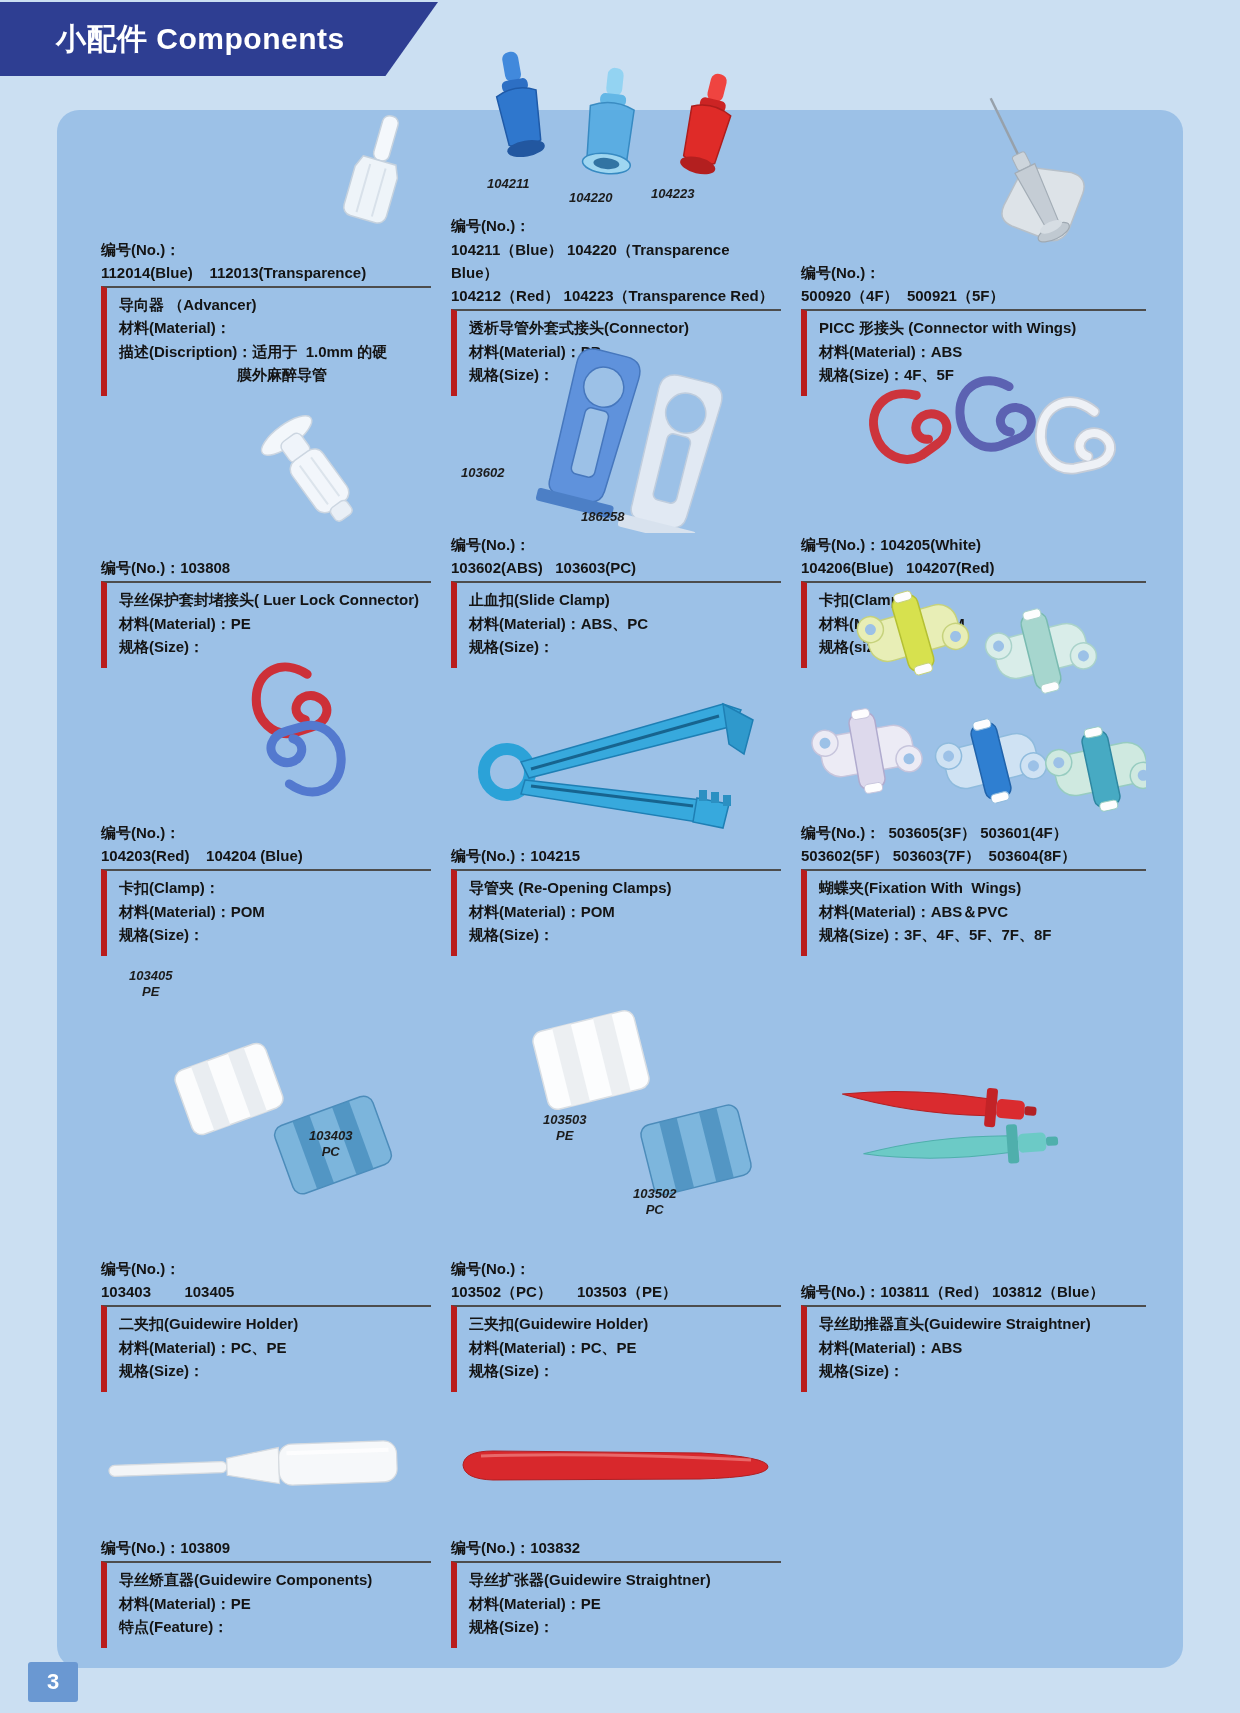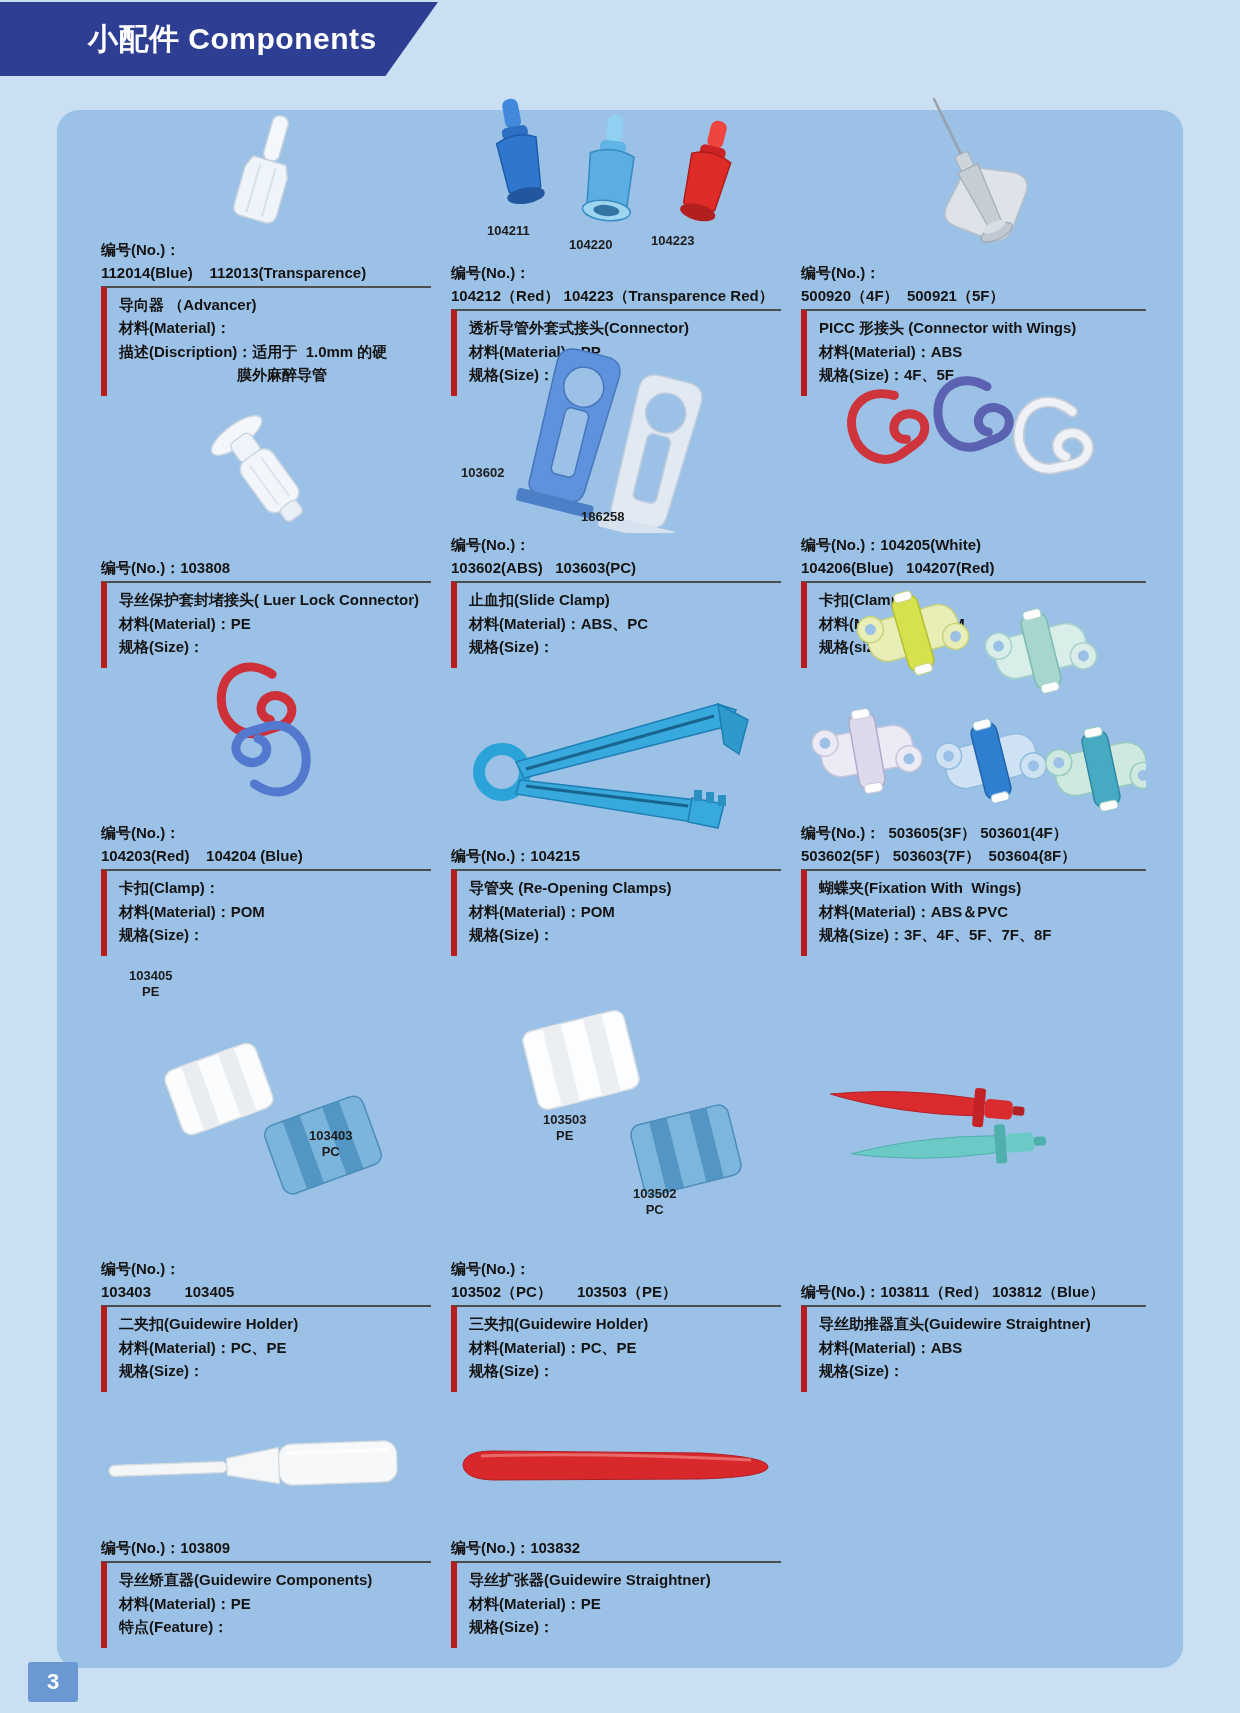--- a/index.html
+++ b/index.html
@@ -1,22 +1,22 @@
 <!DOCTYPE html>
 <html><head>
 <meta charset="utf-8">
 <style>
   html,body{margin:0;padding:0;}
   .page{position:relative;width:1240px;height:1713px;background:#cbdff2;font-family:"Liberation Sans",sans-serif;overflow:hidden;}
   .banner{position:absolute;left:0;top:2px;width:438px;height:74px;background:#2e3e92;clip-path:polygon(0 0,100% 0,88% 100%,0 100%);display:flex;align-items:center;}
-  .banner-title{color:#ffffff;font-size:30px;font-weight:700;padding-left:88px;letter-spacing:.5px;}
+  .banner-title{color:#ffffff;font-size:30px;font-weight:700;padding-left:56px;letter-spacing:.5px;}
   .panel{position:absolute;left:57px;top:110px;width:1126px;height:1558px;background:#9cc1e7;border-radius:22px;}
   .grid{position:absolute;left:40px;right:26px;top:22px;bottom:12px;display:grid;grid-template-columns:1fr 1fr 1fr;grid-template-rows:272px 272px 288px 436px auto;}
   .cell{display:flex;flex-direction:column;justify-content:flex-end;padding:0 16px 8px 4px;}
-  .img-area{flex:1;position:relative;display:flex;align-items:center;justify-content:center;}
+  .img-area{flex:1;position:relative;display:flex;align-items:center;justify-content:flex-end;font-style:italic;}
   .img-label{position:absolute;font-size:13px;font-weight:700;color:#1c1c1c;white-space:pre-line;text-align:center;line-height:1.25;}
   .t-line{font-size:15px;font-weight:700;color:#141414;line-height:1.55;white-space:pre-wrap;}
   .no-block{margin-bottom:2px;}
   .desc-box{border-top:2px solid #4d4d4d;border-left:6px solid #b91c1c;padding:5px 2px 10px 12px;}
   .indent{padding-left:118px;}
   .page-tab{position:absolute;left:28px;top:1662px;width:50px;height:40px;background:#6a98d2;color:#ffffff;font-size:22px;font-weight:700;display:flex;align-items:center;justify-content:center;border-radius:3px;}
 </style>
 </head>
 <body>
 
@@ -74,20 +74,21 @@
               <path d="M-20 32 Q0 22 20 32 L16 82 Q0 92 -16 82 Z" fill="#df2b28" stroke="#ad1d1c" stroke-width="1.5"></path>
               <ellipse cx="0" cy="88" rx="18" ry="8" fill="#b31f1f"></ellipse>
             </g>
           </svg>
           <span class="img-label" style="left:36px;bottom:22px">104211</span>
           <span class="img-label" style="left:118px;bottom:8px">104220</span>
           <span class="img-label" style="left:200px;bottom:12px">104223</span>
         </div>
         <div class="no-block">
           <div class="t-line">编号(No.)：</div>
+          <div class="t-line">104211（Blue） 104220（Transparence Blue）</div>
           <div class="t-line">104212（Red） 104223（Transparence Red）</div>
         </div>
         <div class="desc-box">
           <div class="t-line">透析导管外套式接头(Connector)</div>
           <div class="t-line">材料(Material)：PP</div>
           <div class="t-line">规格(Size)：</div>
         </div>
       </div>
 
       <div class="cell">

